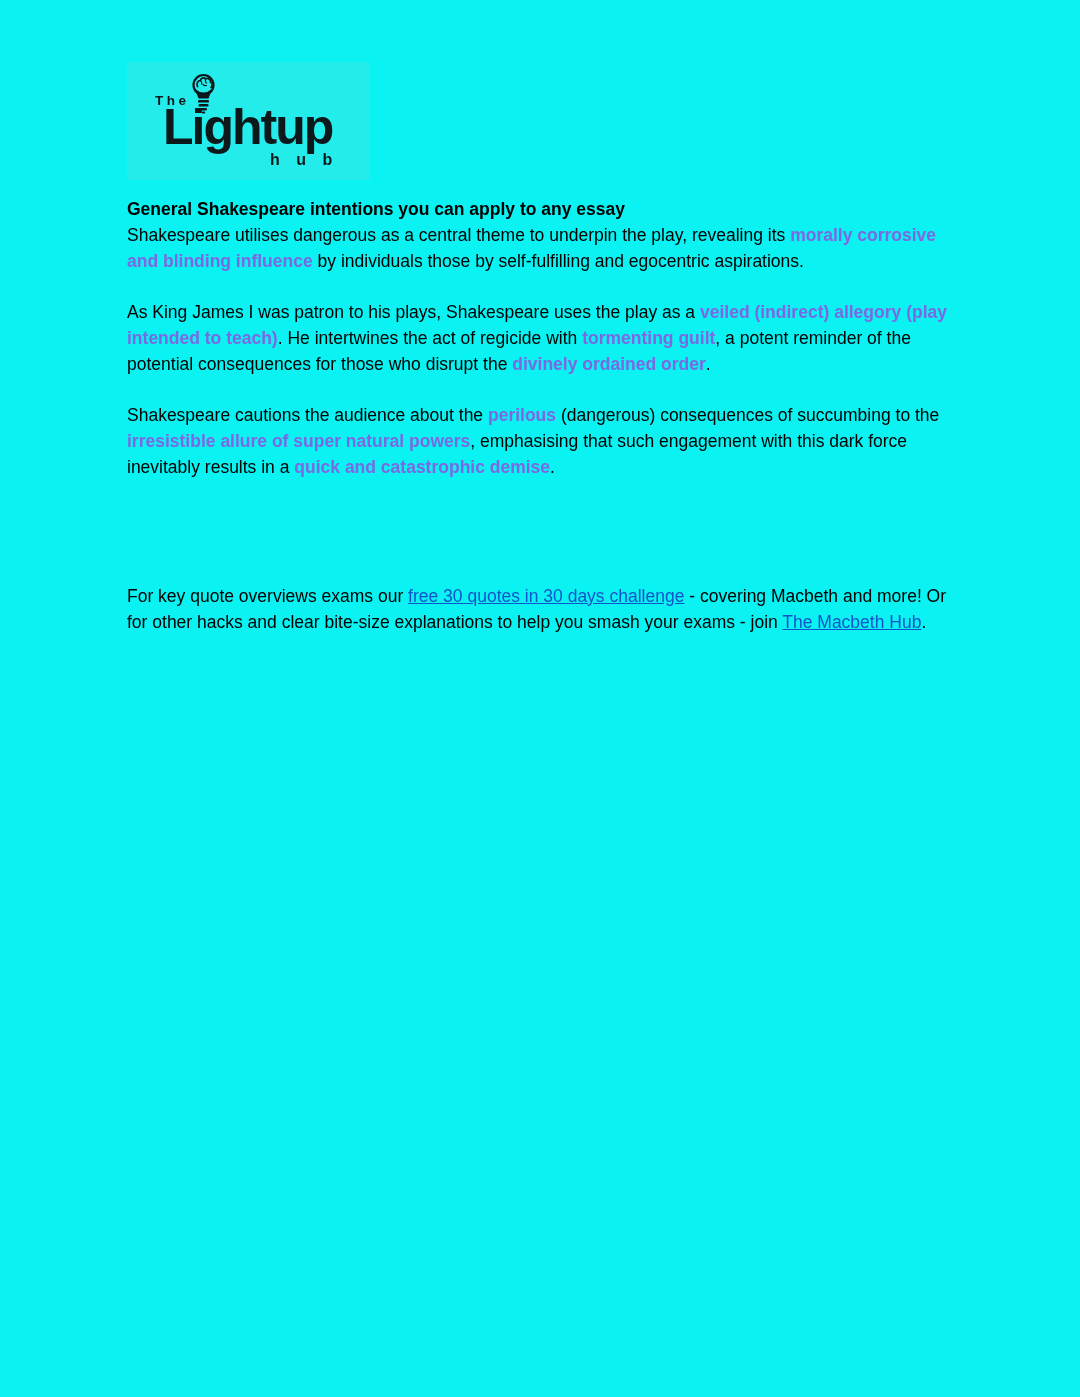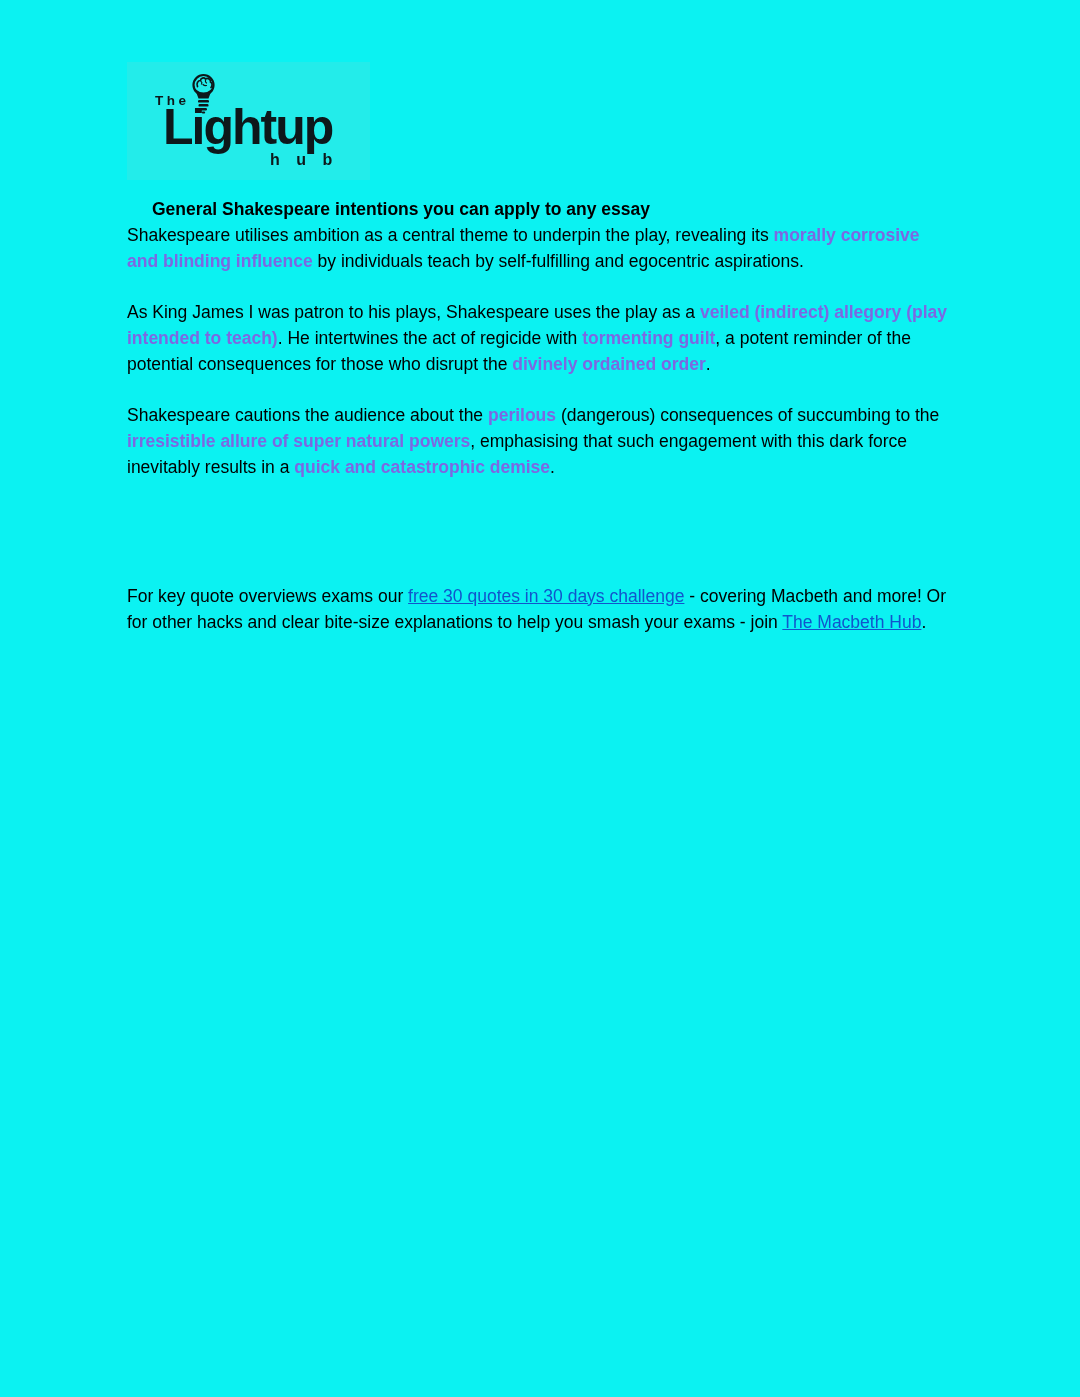--- a/index.html
+++ b/index.html
@@ -61,21 +61,20 @@
     font-weight: 700;
     letter-spacing: 6px;
     color: var(--logo, #0d181b);
   }
   
   .doc-heading {
     font-size: 17.5px;
     line-height: 25.8px;
     font-weight: 700;
     color: var(--text, #000);
-    margin-left: 25px;
   }
   .para {
     font-size: 17.5px;
     line-height: 25.8px;
     color: var(--text, #000);
   }
   .run-normal { color: var(--text, #000); }
   .run-purple { color: var(--purple, #7c68e2); font-weight: 700; }
   .run-link   { color: var(--link, #1155cc); text-decoration: underline; cursor: pointer; }
 </style>
@@ -97,21 +96,21 @@
         <rect x="11" y="35" width="7" height="2.4" rx="1.2" fill="currentColor"></rect>
         <rect x="12.8" y="38.4" width="3.4" height="2.2" rx="1.1" fill="currentColor"></rect>
       </svg>
       <span class="logo-main">Lightup</span>
       <span class="logo-sub">h u b</span>
     </div>
 
     <div class="doc-heading">General Shakespeare intentions you can apply to any essay</div>
 
     <div>
-        <div class="para"><span class="run-normal">Shakespeare utilises ambition as a central theme to underpin the play, revealing its </span><span class="run-purple">morally corrosive and blinding influence</span><span class="run-normal"> by individuals teach by self-fulfilling and egocentric aspirations.</span></div>
+        <div class="para"><span class="run-normal">Shakespeare utilises dangerous as a central theme to underpin the play, revealing its </span><span class="run-purple">morally corrosive and blinding influence</span><span class="run-normal"> by individuals those by self-fulfilling and egocentric aspirations.</span></div>
         <div class="para">&nbsp;</div>
         <div class="para"><span class="run-normal">As King James I was patron to his plays, Shakespeare uses the play as a </span><span class="run-purple">veiled (indirect) allegory (play intended to teach)</span><span class="run-normal">. He intertwines the act of regicide with </span><span class="run-purple">tormenting guilt</span><span class="run-normal">, a potent reminder of the potential consequences for those who disrupt the </span><span class="run-purple">divinely ordained order</span><span class="run-normal">.</span></div>
         <div class="para">&nbsp;</div>
         <div class="para"><span class="run-normal">Shakespeare cautions the audience about the </span><span class="run-purple">perilous</span><span class="run-normal"> (dangerous) consequences of succumbing to the </span><span class="run-purple">irresistible allure of super natural powers</span><span class="run-normal">, emphasising that such engagement with this dark force inevitably results in a </span><span class="run-purple">quick and catastrophic demise</span><span class="run-normal">.</span></div>
         <div class="para">&nbsp;</div>
         <div class="para">&nbsp;</div>
         <div class="para">&nbsp;</div>
         <div class="para">&nbsp;</div>
         <div class="para"><span class="run-normal">For key quote overviews exams our </span><a class="run-link" href="#">free 30 quotes in 30 days challenge</a><span class="run-normal"> - covering Macbeth and more! Or for other hacks and clear bite-size explanations to help you smash your exams - join </span><a class="run-link" href="#">The Macbeth Hub</a><span class="run-normal">.</span></div>
       </div>

